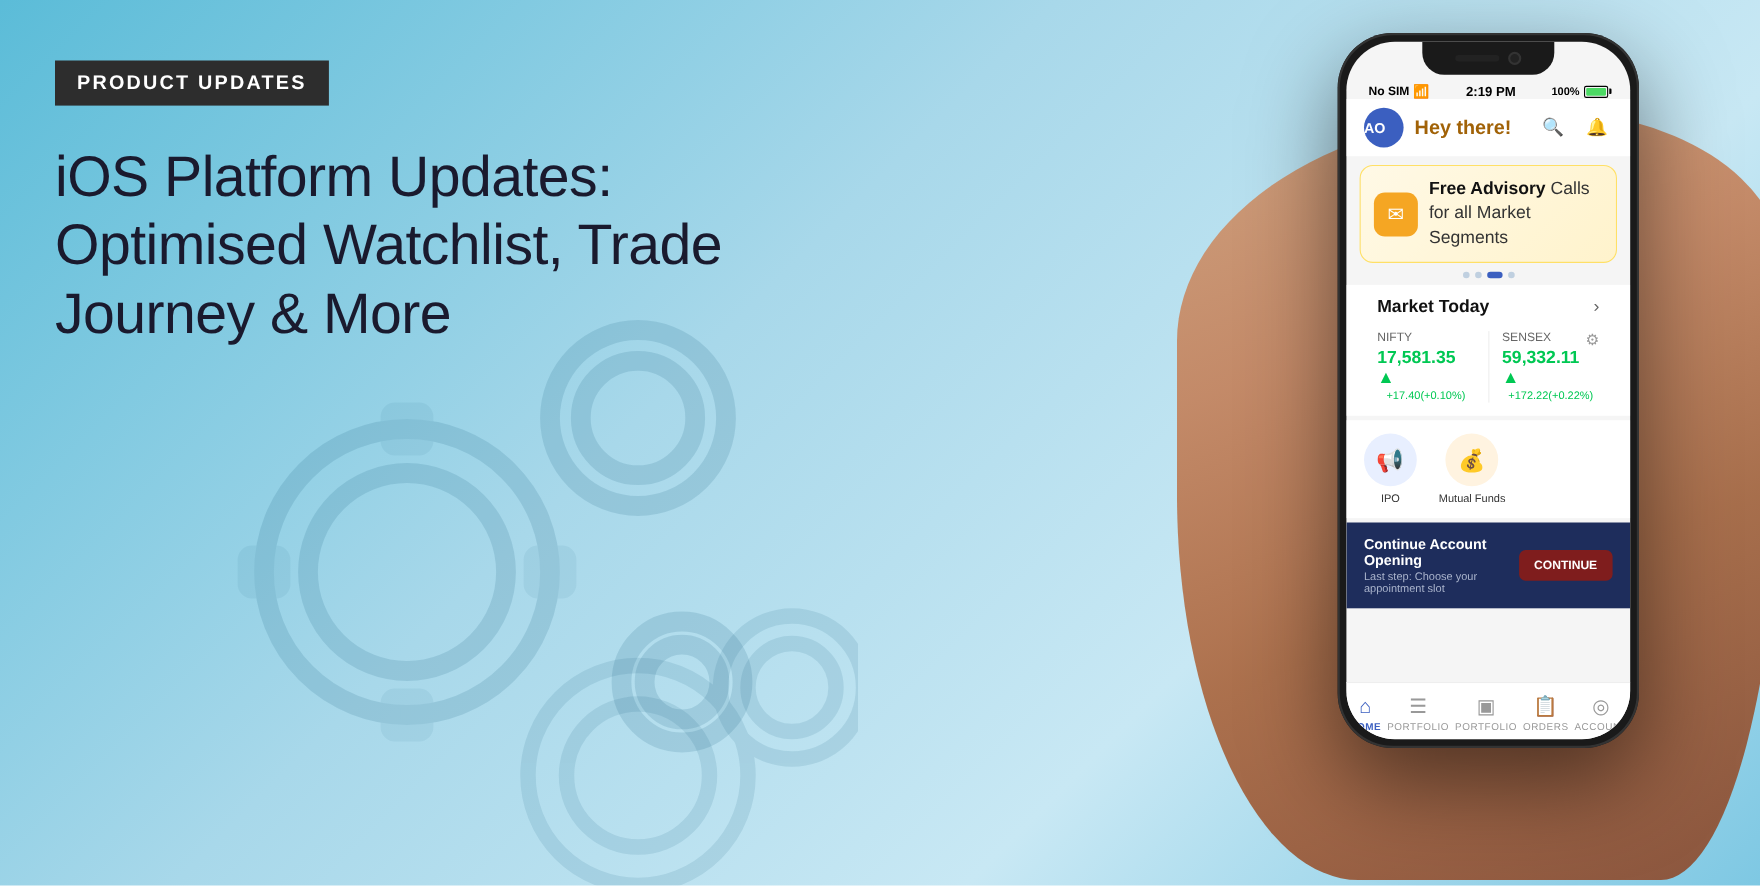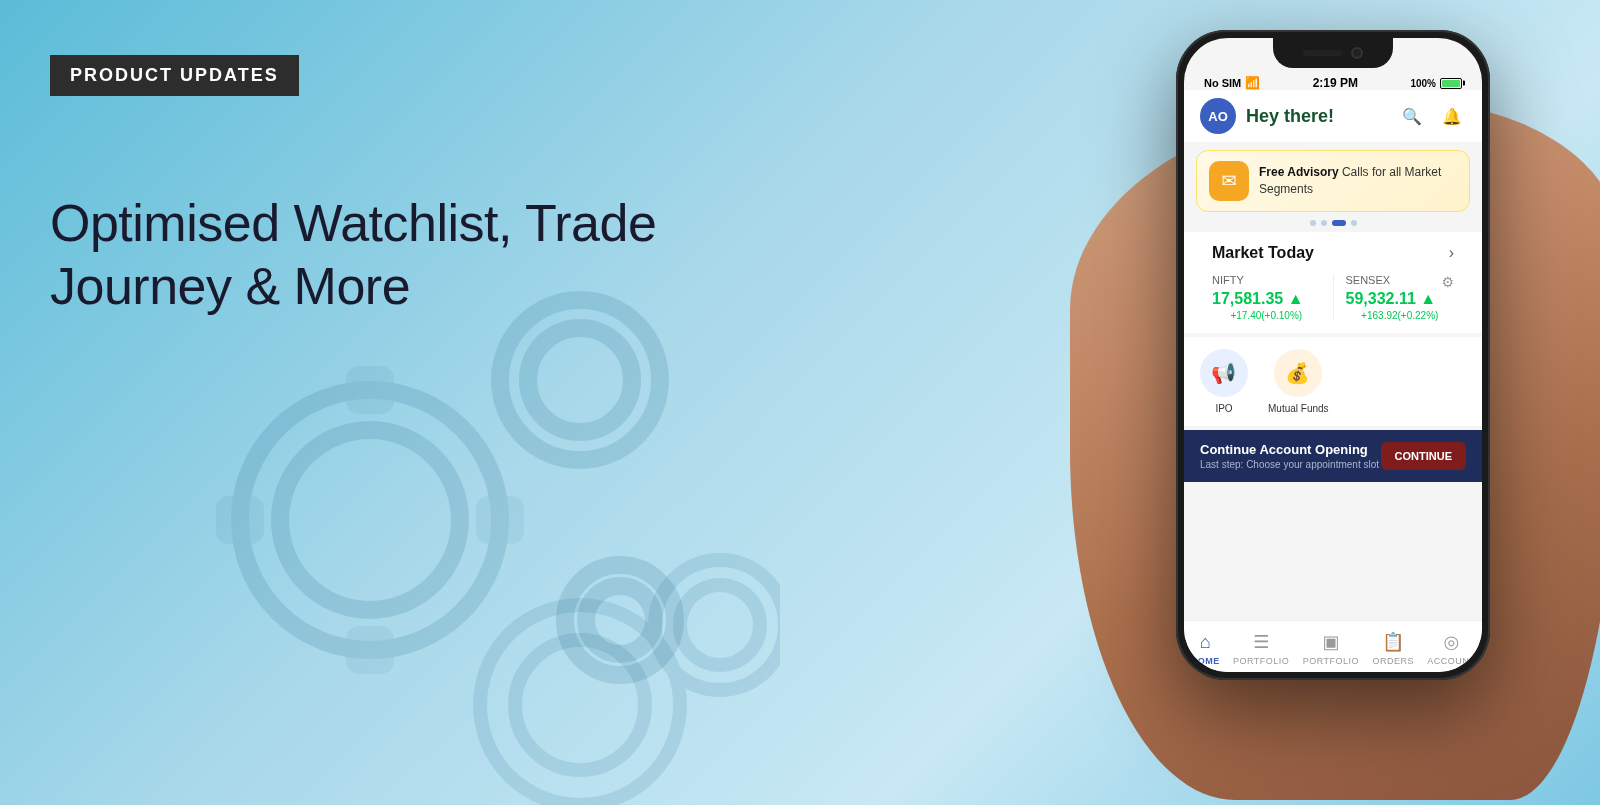--- a/index.html
+++ b/index.html
@@ -63,21 +63,21 @@
       background: linear-gradient(160deg, #d4956a 0%, #c47a50 30%, #a85c30 60%, #8b4020 100%);
       border-radius: 60% 40% 20% 30% / 30% 20% 60% 50%;
       opacity: 0.85;
     }
 
     
     .phone-frame {
       position: absolute;
       top: 30px;
       right: 110px;
-      width: 314px;
+      width: 274px;
       height: 650px;
       background: #1a1a1a;
       border-radius: 50px;
       box-shadow: 0 30px 80px rgba(0,0,0,0.5), inset 0 0 0 2px #333;
       z-index: 10;
       overflow: hidden;
     }
 
     .phone-screen {
       position: absolute;
@@ -170,29 +170,29 @@
       padding: 8px 16px;
       background: white;
     }
     .avatar {
       width: 36px;
       height: 36px;
       background: #3b5fc0;
       border-radius: 50%;
       display: flex;
       align-items: center;
-      justify-content: center;
+      justify-content: flex-start;
       color: white;
       font-size: 13px;
       font-weight: 700;
     }
     .greeting {
       font-size: 18px;
       font-weight: 700;
-      color: #14532d;
+      color: #a16207;
       flex: 1;
       margin-left: 10px;
     }
     .header-icons {
       display: flex;
       gap: 12px;
     }
     .header-icon {
       width: 28px;
       height: 28px;
@@ -220,21 +220,21 @@
       background: #f5a623;
       border-radius: 10px;
       display: flex;
       align-items: center;
       justify-content: center;
       font-size: 18px;
       color: white;
       flex-shrink: 0;
     }
     .banner-text {
-      font-size: 12px;
+      font-size: 16px;
       color: #333;
       line-height: 1.4;
     }
     .banner-text strong {
       color: #111;
       font-weight: 700;
     }
 
     
     .dots-indicator {
@@ -429,21 +429,21 @@
     <circle cx="200" cy="200" r="65"></circle>
     <circle cx="340" cy="120" r="65"></circle>
     <circle cx="340" cy="120" r="40"></circle>
   </g>
 </svg>
 
 <div class="product-updates-badge">PRODUCT UPDATES</div>
 
 <div class="main-headline">
   <h1>
-    <br>
+    <span>iOS Platform Updates:</span><br>
     <span>Optimised Watchlist, Trade Journey &amp; More</span>
   </h1>
 </div>
 
 <div class="phone-container">
 
   <div class="hand-bg"></div>
 
   <div class="phone-frame">
     <div class="phone-screen">
@@ -506,21 +506,21 @@
             <div class="market-value">17,581.35 ▲</div>
             <div class="market-change">+17.40(+0.10%)</div>
           </div>
           <div class="market-divider"></div>
           <div class="market-item">
             <div class="market-sensex-header">
               <div class="market-label">SENSEX</div>
               <span class="market-gear-icon">⚙</span>
             </div>
             <div class="market-value">59,332.11 ▲</div>
-            <div class="market-change">+163.92(+0.22%)</div>
+            <div class="market-change">+172.22(+0.22%)</div>
           </div>
         </div>
       </div>
 
       <div class="quick-access">
         <div class="quick-item">
           <div class="quick-icon blue-bg">📢</div>
           <span class="quick-label">IPO</span>
         </div>
         <div class="quick-item">

